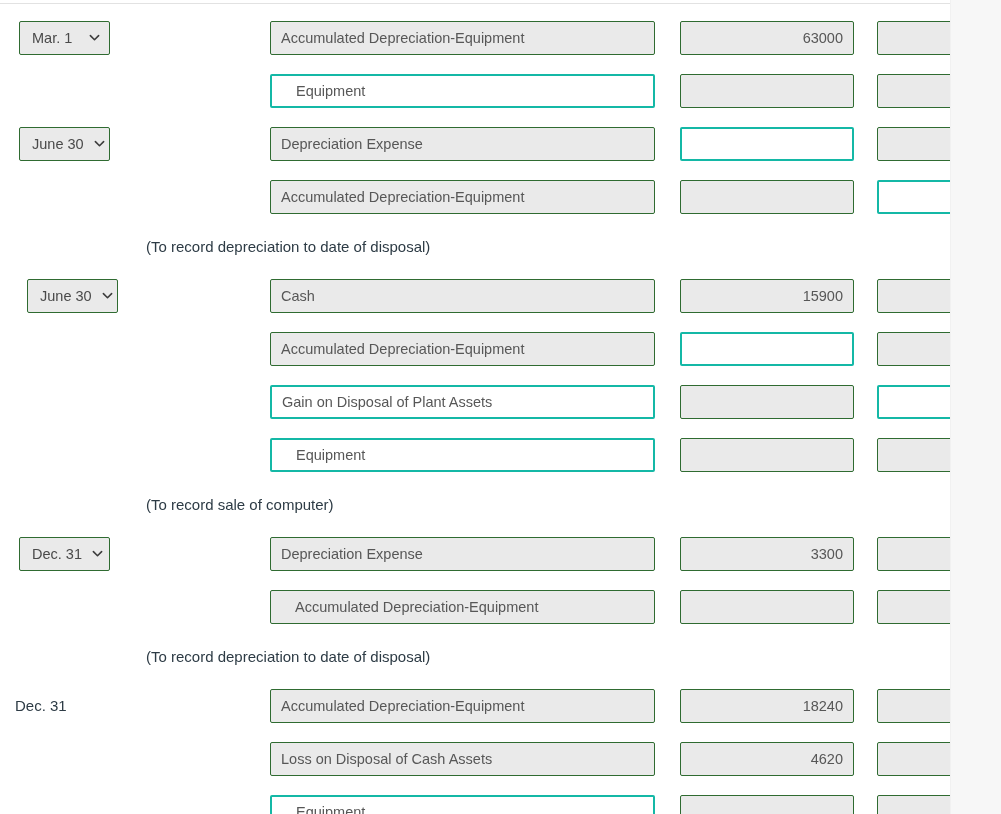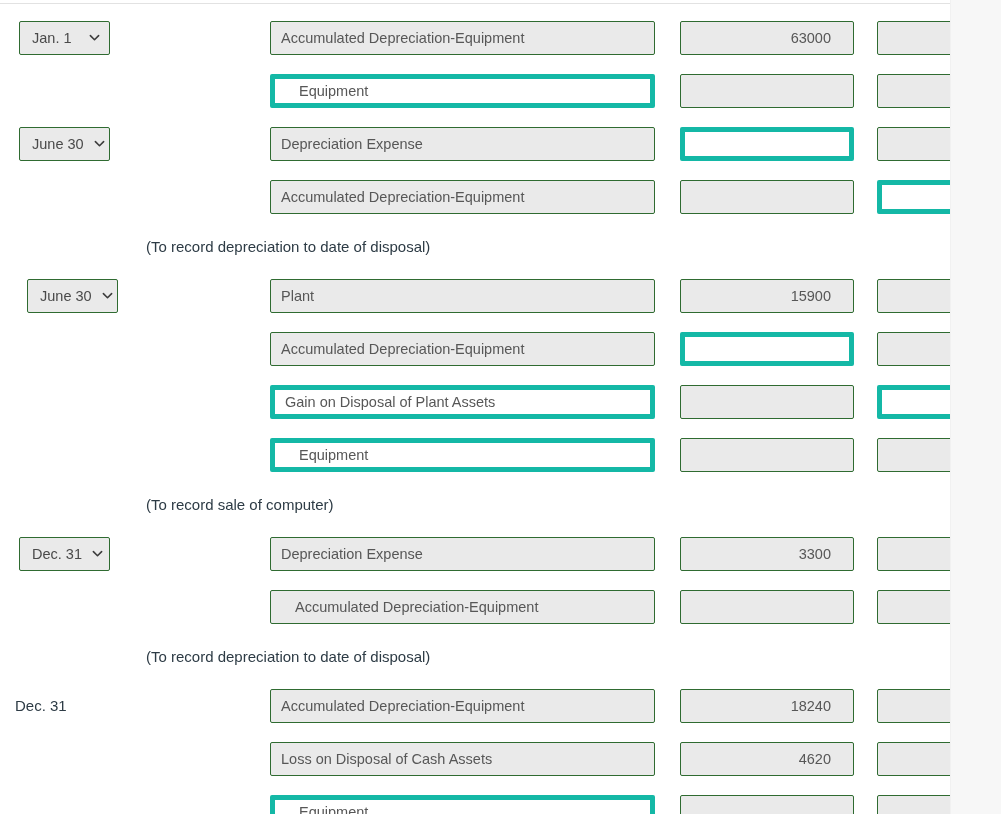--- a/index.html
+++ b/index.html
@@ -123,37 +123,37 @@
     color: #575757;
     cursor: text;
   }
   .field.filled {
     background: #eaeaea;
     border: 1px solid #2f6b31;
     text-align: right;
   }
   .field.blank {
     background: #ffffff;
-    border: 5px solid #14b8a6;
+    border: 2px solid #14b8a6;
   }
 
   .acct-field {
     margin-left: 152px;
     width: 385px;
     padding-left: 10px;
   }
   .acct-field.indent {
     padding-left: 24px;
   }
 
   
   .amt-field {
     width: 174px;
     justify-content: flex-end;
-    padding-right: 22px;
+    padding-right: 10px;
   }
   .amt-debit  { margin-left: 25px; }
   .amt-credit { margin-left: 23px; }
 
   
   .entry-caption {
     margin-left: 146px;
     color: #2d3b45;
     font-size: 15px;
     white-space: nowrap;
@@ -164,21 +164,21 @@
 
 <div class="page-right-bg"></div>
 
 <div class="journal-pane">
   <div class="pane-top-edge"></div>
   <table class="journal-table">
     <tbody id="journal-body">
         <tr>
           <td class="col-date">
             <div class="date-select v-a">
-              <span class="sel-text">Jan. 1</span>
+              <span class="sel-text">Mar. 1</span>
               <svg class="chev" viewBox="0 0 12 12">
                 <path d="M1.5 4 L6 8.5 L10.5 4" fill="none" stroke="#3c3c3c" stroke-width="1.7" stroke-linecap="round" stroke-linejoin="round"></path>
               </svg>
             </div>
           </td>
           <td class="col-account">
             <div class="field acct-field filled">
               <span>Accumulated Depreciation-Equipment</span>
             </div>
           </td>
@@ -261,21 +261,21 @@
           <td class="col-date">
             <div class="date-select v-c">
               <span class="sel-text">June 30</span>
               <svg class="chev" viewBox="0 0 12 12">
                 <path d="M1.5 4 L6 8.5 L10.5 4" fill="none" stroke="#3c3c3c" stroke-width="1.7" stroke-linecap="round" stroke-linejoin="round"></path>
               </svg>
             </div>
           </td>
           <td class="col-account">
             <div class="field acct-field filled">
-              <span>Plant</span>
+              <span>Cash</span>
             </div>
           </td>
           <td class="col-debit">
             <div class="field amt-field amt-debit filled">
               <span>15900</span>
             </div>
           </td>
           <td class="col-credit">
             <div class="field amt-field amt-credit filled">
               <span></span>

